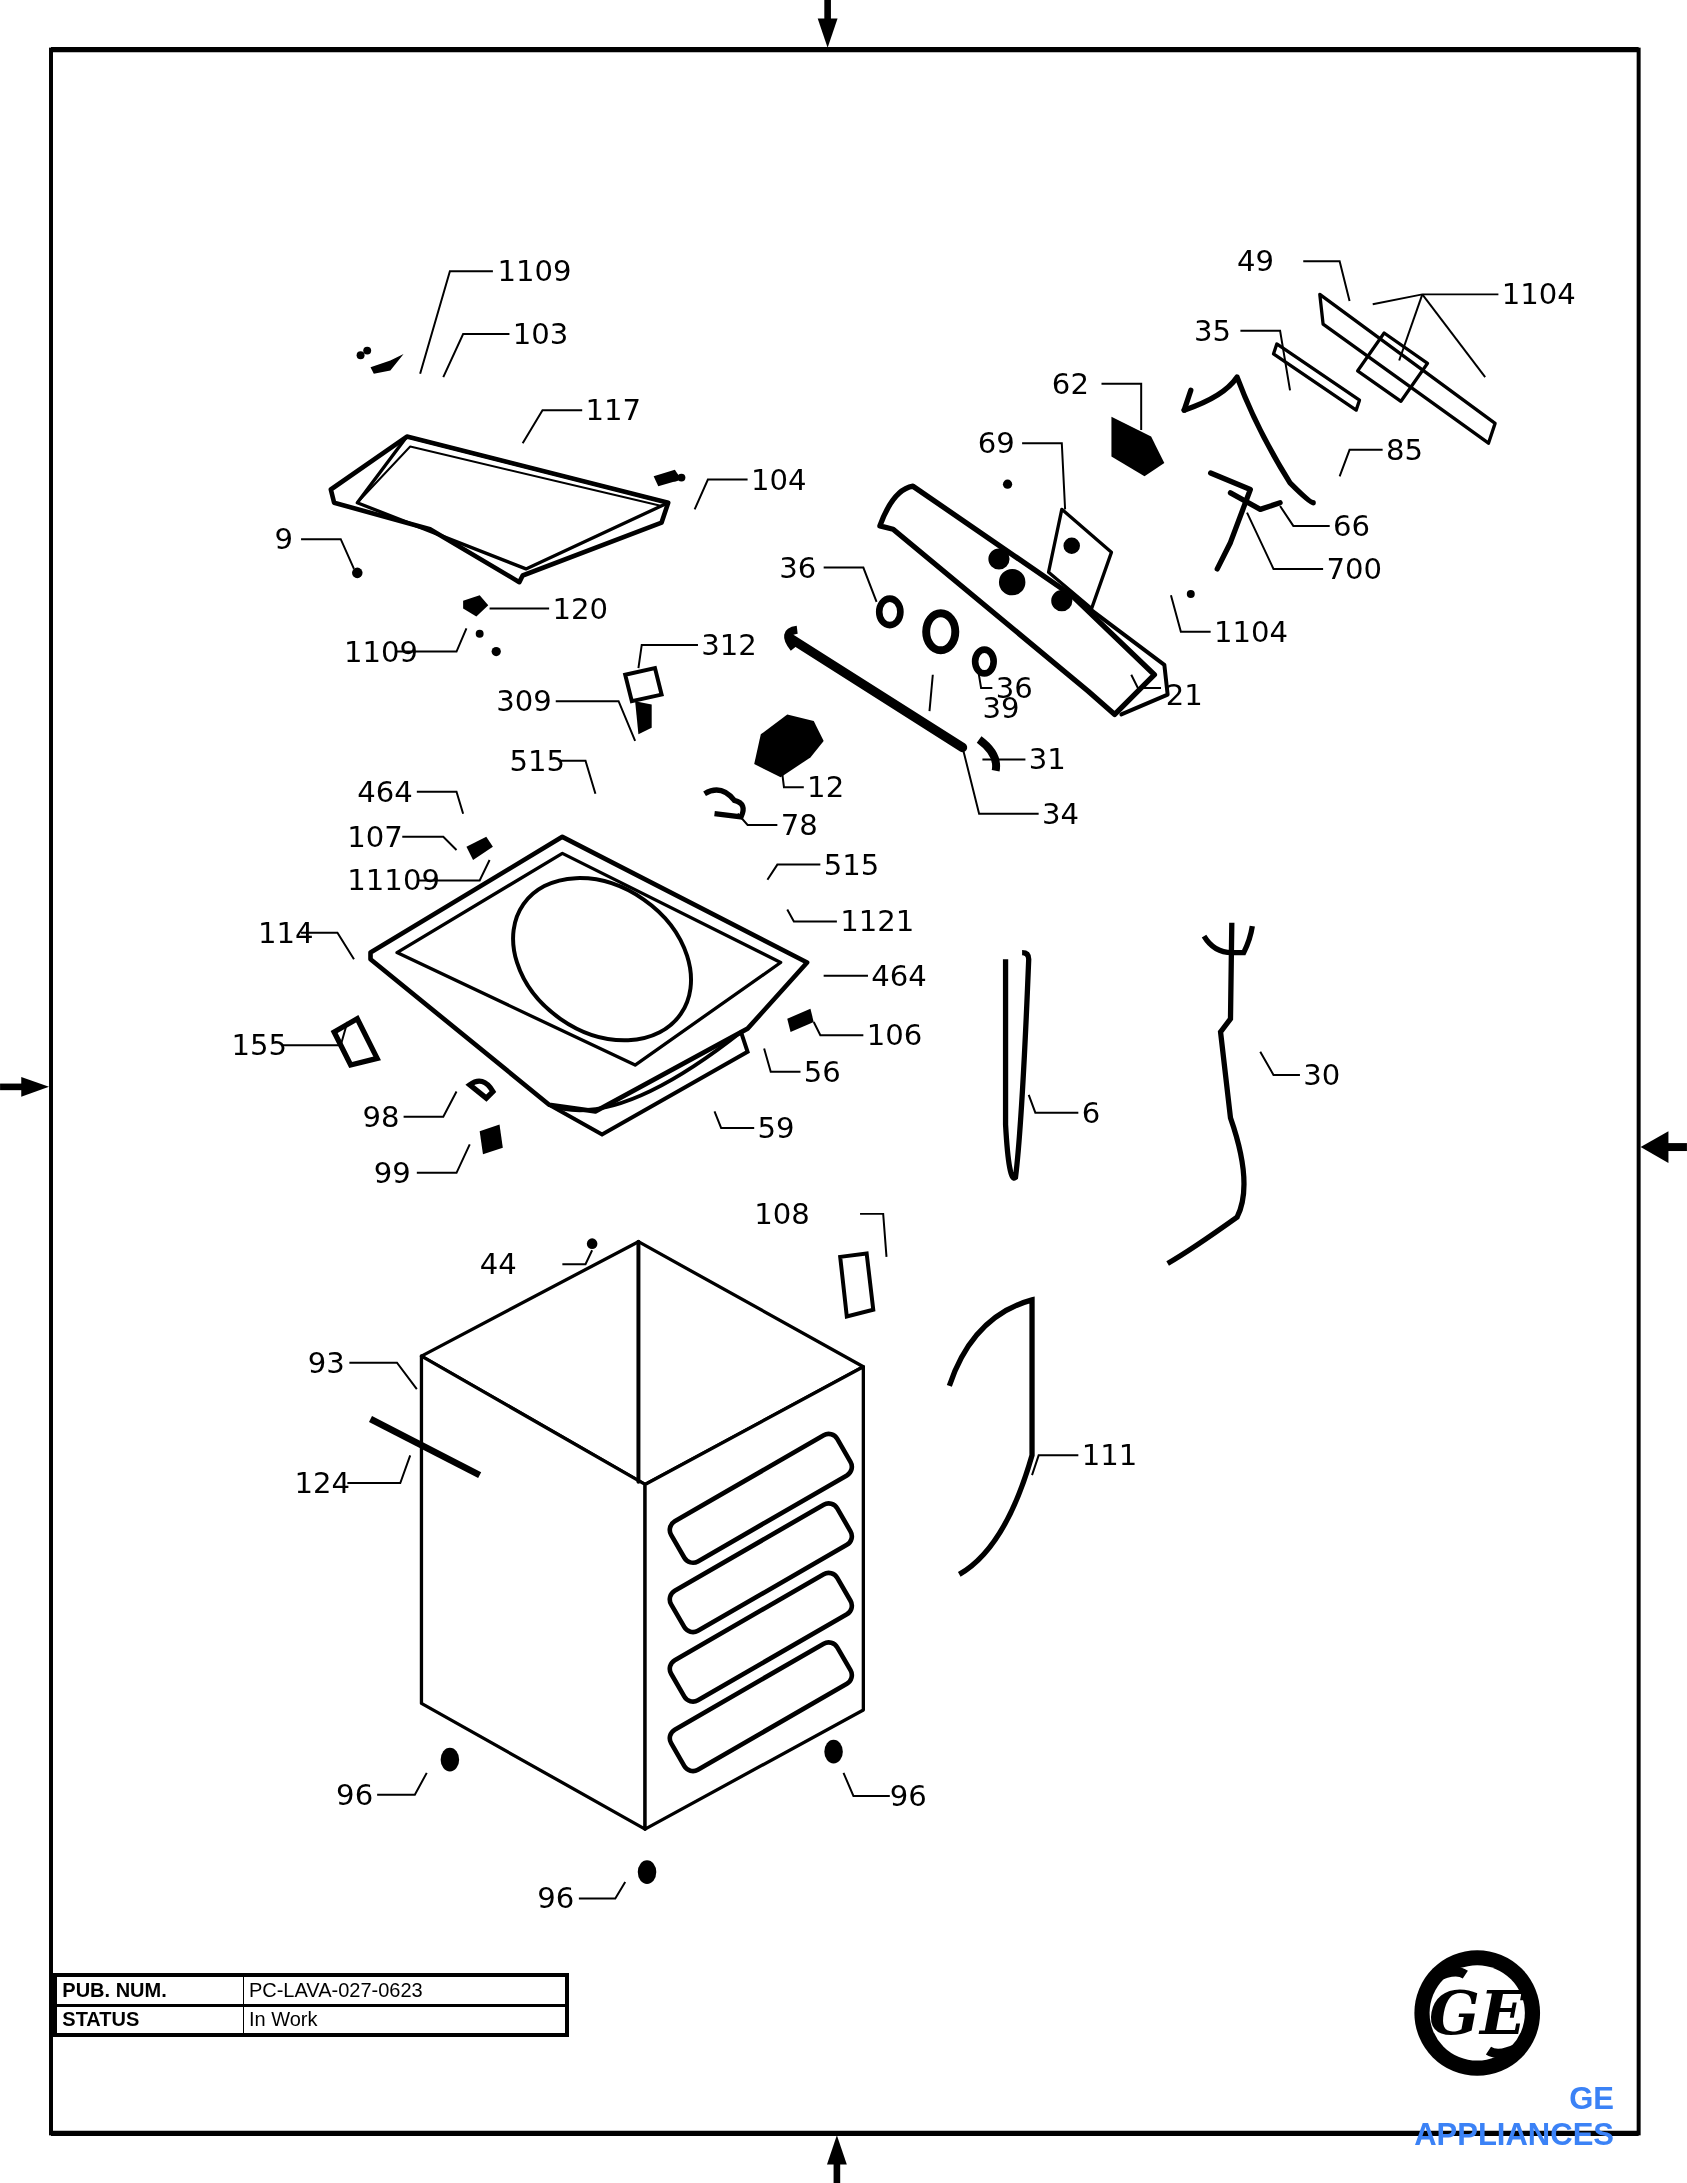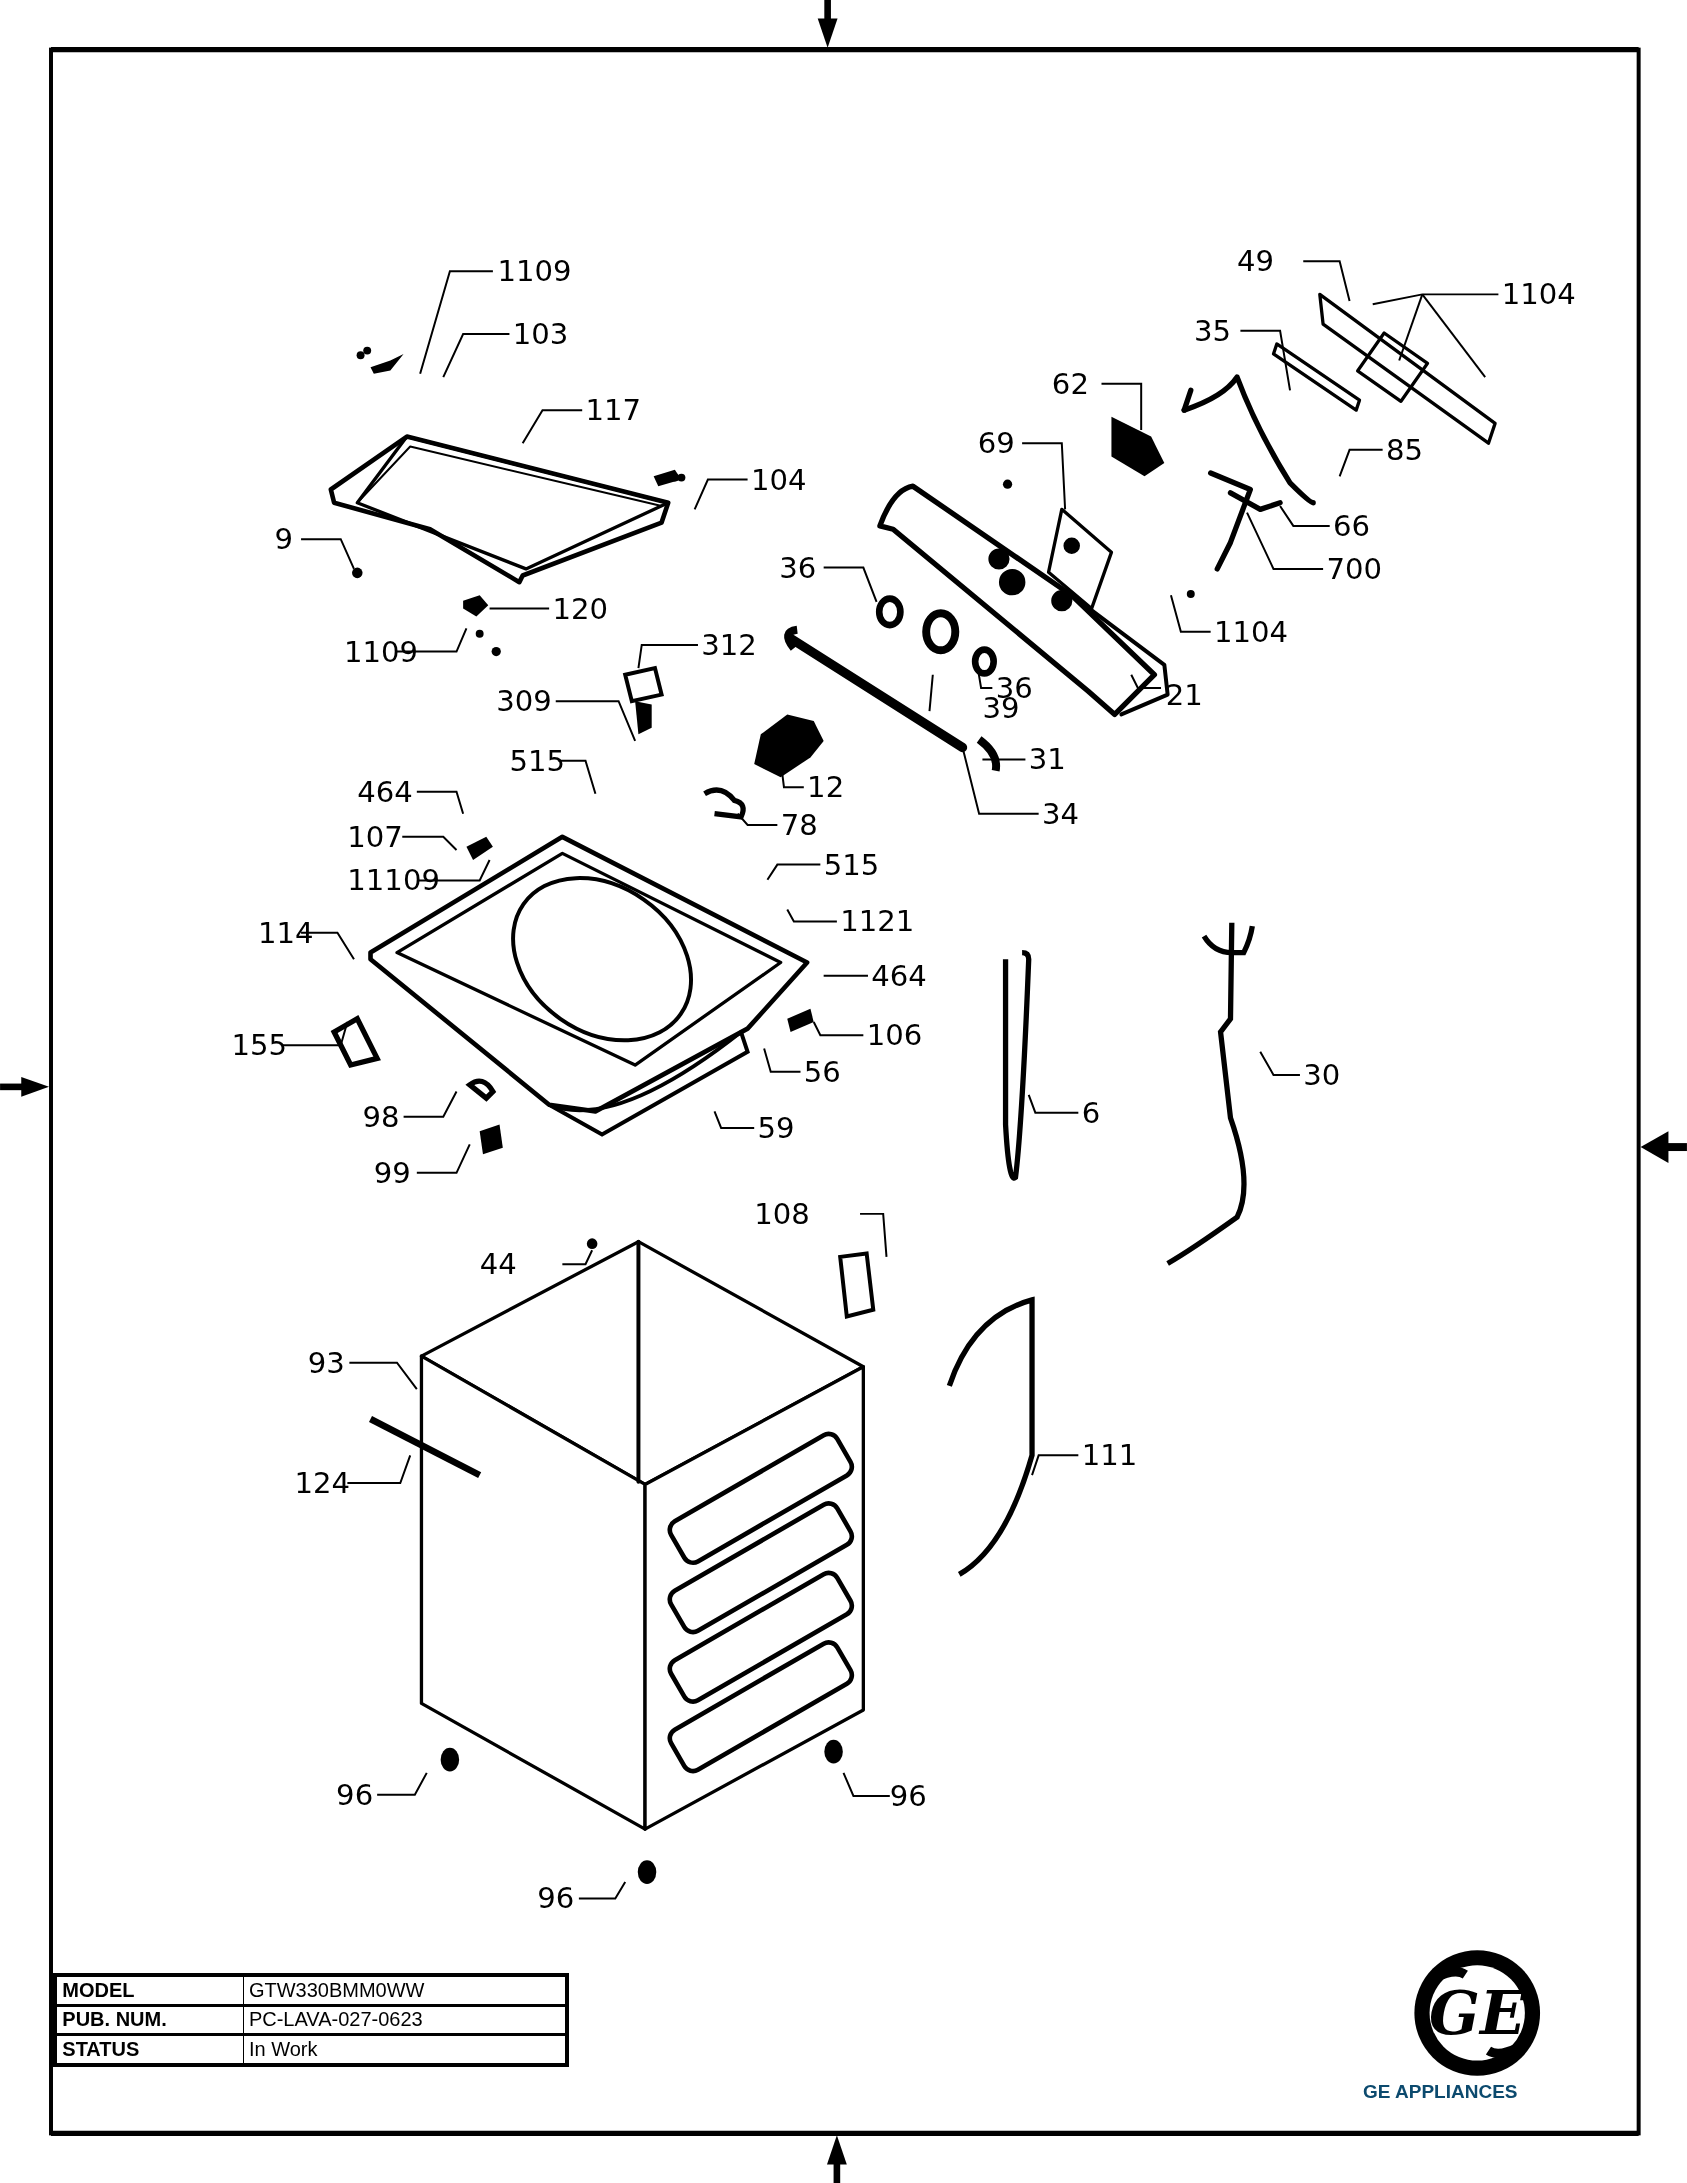--- a/index.html
+++ b/index.html
@@ -5,21 +5,21 @@
   html, body { margin:0; padding:0; background:#ffffff; }
   body { width:1687px; height:2183px; position:relative; overflow:hidden; font-family:"Liberation Sans", sans-serif; }
   #sheet { position:absolute; left:0; top:0; width:1687px; height:2183px; }
   .callout { font-family:"DejaVu Sans", sans-serif; font-size:44px; fill:#000; }
   .leader { stroke:#000; stroke-width:3; fill:none; }
   .part { stroke:#000; fill:none; stroke-linecap:round; stroke-linejoin:round; }
   #title-block { position:absolute; left:53px; top:1973px; width:516px; border:4px solid #000; border-collapse:collapse; }
   #title-block td { border:1.3px solid #000; height:26.5px; padding:0 5.3px; font-size:20px; line-height:25px; color:#000; }
   #title-block td.k { font-weight:bold; width:175px; }
   #title-block tr { border-bottom:3.3px solid #000; }
-  #brand-text { position:absolute; left:1363px; top:2081px; width:251px; text-align:left; font-weight:bold; font-size:19px; color:#0c4a6e; }
+  #brand-text { position:absolute; left:1363px; top:2081px; width:251px; text-align:right; font-weight:bold; font-size:31px; color:#3b82f6; }
 </style>
 </head>
 <body>
 
 <svg id="sheet" viewBox="0 0 2550 3300" xmlns="http://www.w3.org/2000/svg">
 
   <g>
     <rect x="77" y="75" width="2400" height="3150" fill="none" stroke="#000" stroke-width="6"></rect>
     <line x1="77" y1="75" x2="2477" y2="75" stroke="#000" stroke-width="8"></line>
     <line x1="77" y1="3225" x2="2477" y2="3225" stroke="#000" stroke-width="8"></line>
@@ -253,24 +253,20 @@
   <g>
     <circle cx="2233" cy="3043" r="95" fill="#000"></circle>
     <circle cx="2233" cy="3043" r="72" fill="#fff"></circle>
     <path d="M2170 2990 Q2200 2975 2215 2985 M2295 3095 Q2265 3110 2250 3100" stroke="#000" stroke-width="14" fill="none"></path>
     <text x="2233" y="3075" text-anchor="middle" font-family="DejaVu Serif, serif" font-style="italic" font-weight="bold" font-size="90" fill="#000">GE</text>
   </g>
 </svg>
 
 <table id="title-block">
   <tbody>
-      <tr>
-    <td class="k">MODEL</td>
-    <td>GTW330BMM0WW</td>
-  </tr>
   <tr>
     <td class="k">PUB. NUM.</td>
     <td>PC-LAVA-027-0623</td>
   </tr>
   <tr>
     <td class="k">STATUS</td>
     <td>In Work</td>
   </tr>
 </tbody>
   </table>

